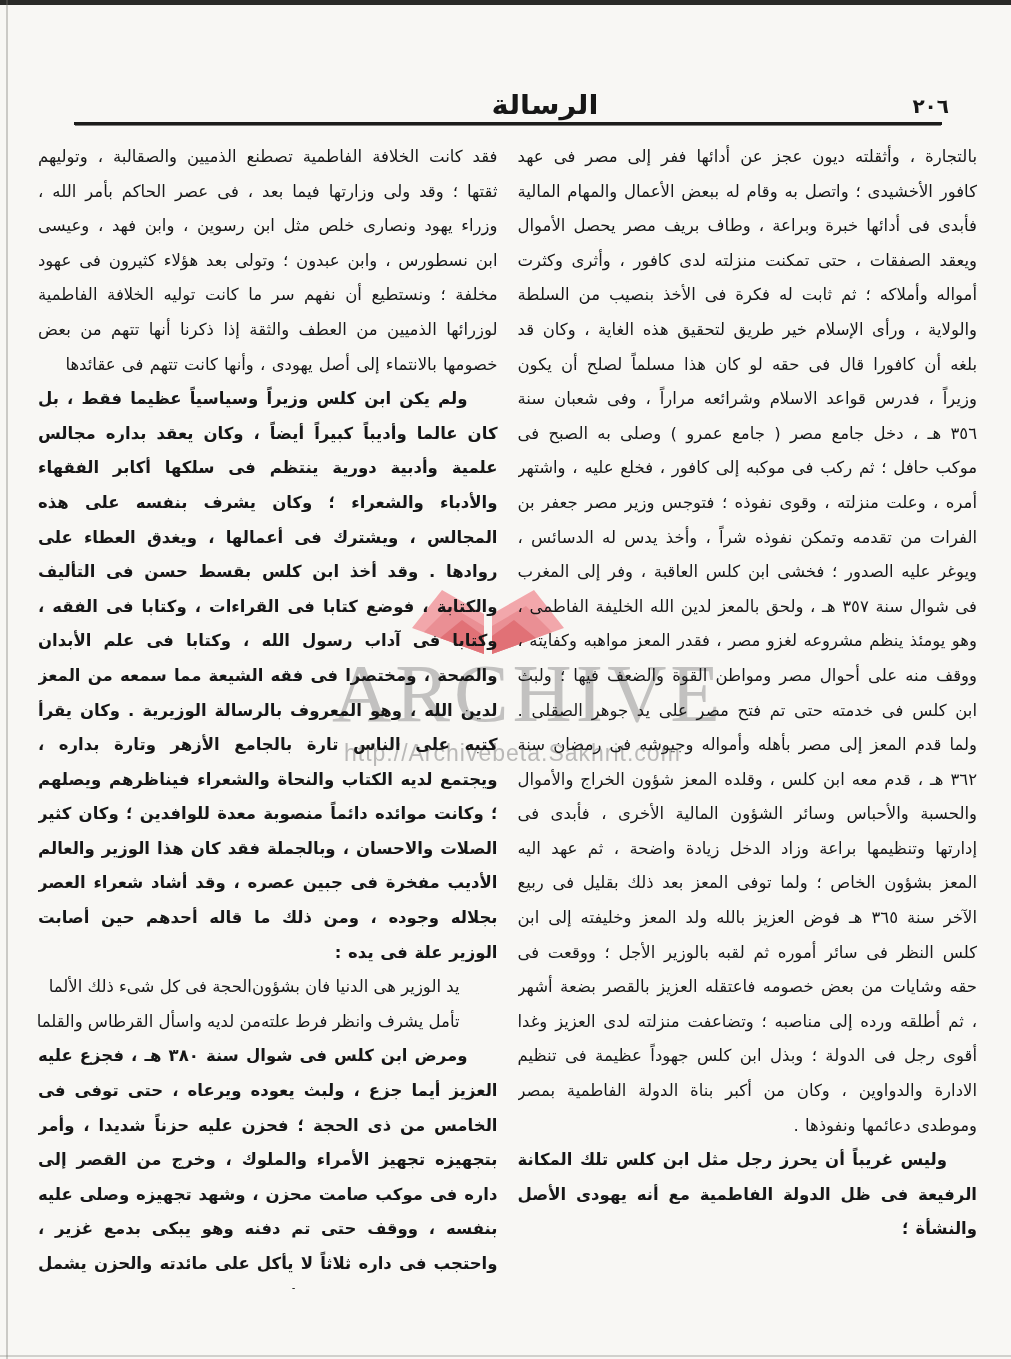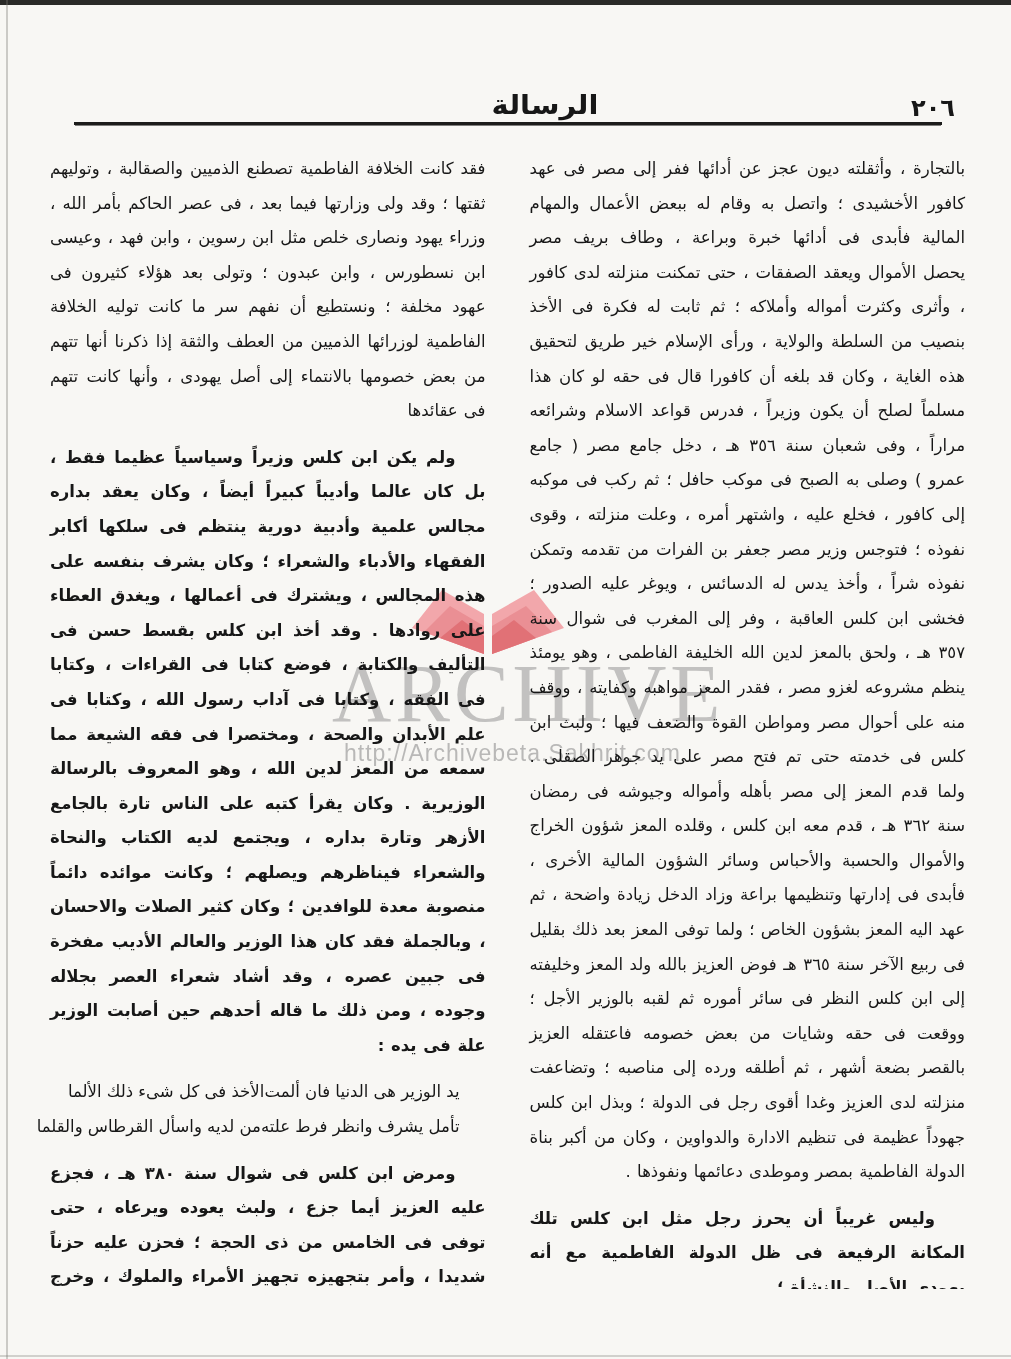--- a/index.html
+++ b/index.html
@@ -15,33 +15,33 @@
   .scan-edge-top{position:absolute;top:0;left:0;width:100%;height:5px;background:#2a2a28;}
   .scan-edge-left{position:absolute;top:0;left:6px;width:2px;height:100%;background:rgba(120,118,112,.35);}
   .scan-edge-bottom{position:absolute;bottom:2px;left:0;width:100%;height:2px;background:rgba(120,118,112,.30);}
 
   .masthead{position:absolute;top:88px;left:0;width:100%;height:36px;margin-left:40px;}
   .magazine-title{
     position:absolute;left:430px;top:0;width:150px;
     text-align:center;font-size:29px;font-weight:bold;
     transform:scaleY(.92);letter-spacing:-1px;
   }
-  .page-number{position:absolute;right:96px;top:6px;font-size:24px;font-weight:bold;}
+  .page-number{position:absolute;right:102px;top:6px;font-size:20px;font-weight:bold;}
   .masthead-rule{position:absolute;top:122px;left:74px;width:868px;height:3px;background:#1c1c1a;
     box-shadow:0 2px 0 -1px rgba(28,28,26,.55);}
 
   .columns{
     position:absolute;top:140px;right:34px;left:38px;bottom:70px;
     display:flex;flex-direction:row;gap:20px;
     direction:rtl;
     z-index:2;
   }
   .column{flex:1 1 0;overflow:hidden;}
   .para{
-    margin:12px;padding:0;
+    margin:0;padding:0;
     font-size:16.5px;line-height:34.6px;
     text-align:justify;
     word-spacing:1px;
   }
   .para.indent{text-indent:30px;font-weight:bold;}
   .verse{
     display:flex;justify-content:space-between;
     padding:0 38px 0 30px;
     font-size:16.5px;line-height:34.6px;
   }
@@ -94,22 +94,22 @@
 
   <main class="columns">
     <section class="column" id="col-right">
         <p class="para">بالتجارة ، وأثقلته ديون عجز عن أدائها ففر إلى مصر فى عهد كافور الأخشيدى ؛ واتصل به وقام له ببعض الأعمال والمهام المالية فأبدى فى أدائها خبرة وبراعة ، وطاف بريف مصر يحصل الأموال ويعقد الصفقات ، حتى تمكنت منزلته لدى كافور ، وأثرى وكثرت أمواله وأملاكه ؛ ثم ثابت له فكرة فى الأخذ بنصيب من السلطة والولاية ، ورأى الإسلام خير طريق لتحقيق هذه الغاية ، وكان قد بلغه أن كافورا قال فى حقه لو كان هذا مسلماً لصلح أن يكون وزيراً ، فدرس قواعد الاسلام وشرائعه مراراً ، وفى شعبان سنة ٣٥٦ هـ ، دخل جامع مصر ( جامع عمرو ) وصلى به الصبح فى موكب حافل ؛ ثم ركب فى موكبه إلى كافور ، فخلع عليه ، واشتهر أمره ، وعلت منزلته ، وقوى نفوذه ؛ فتوجس وزير مصر جعفر بن الفرات من تقدمه وتمكن نفوذه شراً ، وأخذ يدس له الدسائس ، ويوغر عليه الصدور ؛ فخشى ابن كلس العاقبة ، وفر إلى المغرب فى شوال سنة ٣٥٧ هـ ، ولحق بالمعز لدين الله الخليفة الفاطمى ، وهو يومئذ ينظم مشروعه لغزو مصر ، فقدر المعز مواهبه وكفايته ، ووقف منه على أحوال مصر ومواطن القوة والضعف فيها ؛ ولبث ابن كلس فى خدمته حتى تم فتح مصر على يد جوهر الصقلى . ولما قدم المعز إلى مصر بأهله وأمواله وجيوشه فى رمضان سنة ٣٦٢ هـ ، قدم معه ابن كلس ، وقلده المعز شؤون الخراج والأموال والحسبة والأحباس وسائر الشؤون المالية الأخرى ، فأبدى فى إدارتها وتنظيمها براعة وزاد الدخل زيادة واضحة ، ثم عهد اليه المعز بشؤون الخاص ؛ ولما توفى المعز بعد ذلك بقليل فى ربيع الآخر سنة ٣٦٥ هـ فوض العزيز بالله ولد المعز وخليفته إلى ابن كلس النظر فى سائر أموره ثم لقبه بالوزير الأجل ؛ ووقعت فى حقه وشايات من بعض خصومه فاعتقله العزيز بالقصر بضعة أشهر ، ثم أطلقه ورده إلى مناصبه ؛ وتضاعفت منزلته لدى العزيز وغدا أقوى رجل فى الدولة ؛ وبذل ابن كلس جهوداً عظيمة فى تنظيم الادارة والدواوين ، وكان من أكبر بناة الدولة الفاطمية بمصر وموطدى دعائمها ونفوذها .</p>
         <p class="para indent">وليس غريباً أن يحرز رجل مثل ابن كلس تلك المكانة الرفيعة فى ظل الدولة الفاطمية مع أنه يهودى الأصل والنشأة ؛</p>
       </section>
     <section class="column" id="col-left">
         <p class="para">فقد كانت الخلافة الفاطمية تصطنع الذميين والصقالبة ، وتوليهم ثقتها ؛ وقد ولى وزارتها فيما بعد ، فى عصر الحاكم بأمر الله ، وزراء يهود ونصارى خلص مثل ابن رسوين ، وابن فهد ، وعيسى ابن نسطورس ، وابن عبدون ؛ وتولى بعد هؤلاء كثيرون فى عهود مخلفة ؛ ونستطيع أن نفهم سر ما كانت توليه الخلافة الفاطمية لوزرائها الذميين من العطف والثقة إذا ذكرنا أنها تتهم من بعض خصومها بالانتماء إلى أصل يهودى ، وأنها كانت تتهم فى عقائدها</p>
         <p class="para indent">ولم يكن ابن كلس وزيراً وسياسياً عظيما فقط ، بل كان عالما وأديباً كبيراً أيضاً ، وكان يعقد بداره مجالس علمية وأدبية دورية ينتظم فى سلكها أكابر الفقهاء والأدباء والشعراء ؛ وكان يشرف بنفسه على هذه المجالس ، ويشترك فى أعمالها ، ويغدق العطاء على روادها . وقد أخذ ابن كلس بقسط حسن فى التأليف والكتابة ، فوضع كتابا فى القراءات ، وكتابا فى الفقه ، وكتابا فى آداب رسول الله ، وكتابا فى علم الأبدان والصحة ، ومختصرا فى فقه الشيعة مما سمعه من المعز لدين الله ، وهو المعروف بالرسالة الوزيرية . وكان يقرأ كتبه على الناس تارة بالجامع الأزهر وتارة بداره ، ويجتمع لديه الكتاب والنحاة والشعراء فيناظرهم ويصلهم ؛ وكانت موائده دائماً منصوبة معدة للوافدين ؛ وكان كثير الصلات والاحسان ، وبالجملة فقد كان هذا الوزير والعالم الأديب مفخرة فى جبين عصره ، وقد أشاد شعراء العصر بجلاله وجوده ، ومن ذلك ما قاله أحدهم حين أصابت الوزير علة فى يده :</p>
         <div class="verse">
-          <span>يد الوزير هى الدنيا فان ألمت</span>
-          <span>الأخذ فى كل شىء ذلك الألما</span>
+          <span>يد الوزير هى الدنيا فان بشؤون</span>
+          <span>الحجة فى كل شىء ذلك الألما</span>
         </div>
         <div class="verse">
           <span>تأمل يشرف وانظر فرط علته</span>
           <span>من لديه واسأل القرطاس والقلما</span>
         </div>
         <p class="para indent">ومرض ابن كلس فى شوال سنة ٣٨٠ هـ ، فجزع عليه العزيز أيما جزع ، ولبث يعوده ويرعاه ، حتى توفى فى الخامس من ذى الحجة ؛ فحزن عليه حزناً شديدا ، وأمر بتجهيزه تجهيز الأمراء والملوك ، وخرج من القصر إلى داره فى موكب صامت محزن ، وشهد تجهيزه وصلى عليه بنفسه ، ووقف حتى تم دفنه وهو يبكى بدمع غزير ، واحتجب فى داره ثلاثاً لا يأكل على مائدته والحزن يشمل الخاص والقصر كله ؛ وأفاض الشعراء فى رثاء الوزير الراحل ومديحه ، فوصلهم العزيز جميعاً ؛ وعلى الجملة فقد سما ابن كلس فى ظل الدولة الفاطمية الى أرفع مكانة ، وترك</p>
       </section>
   </main>
 
 </div>

